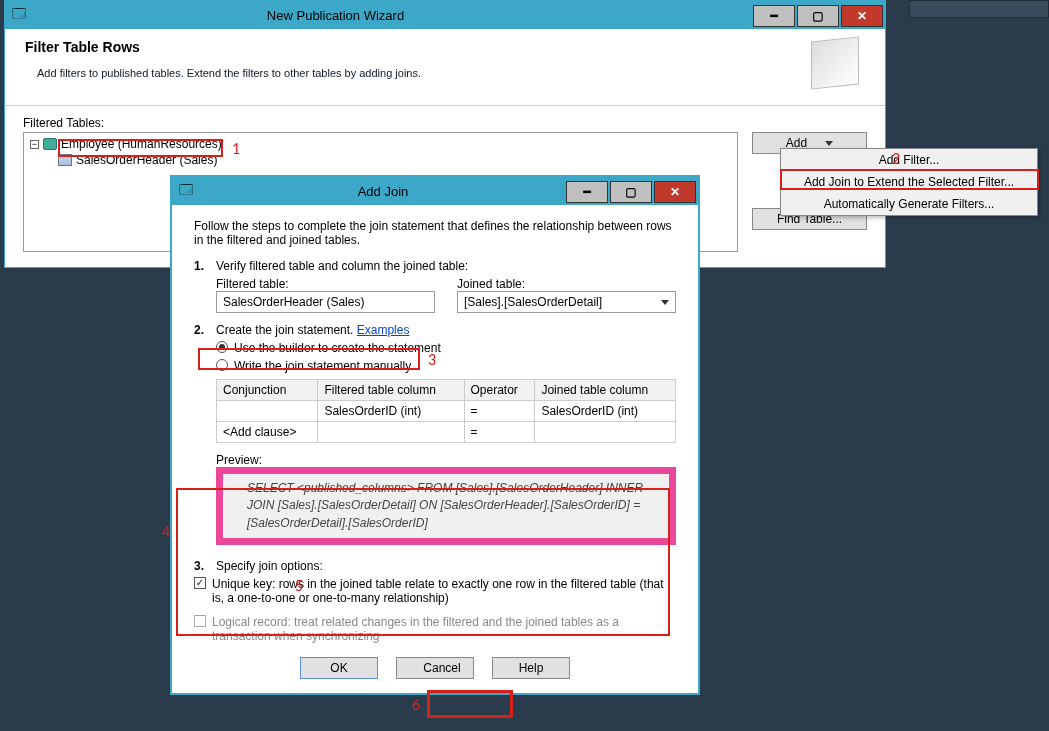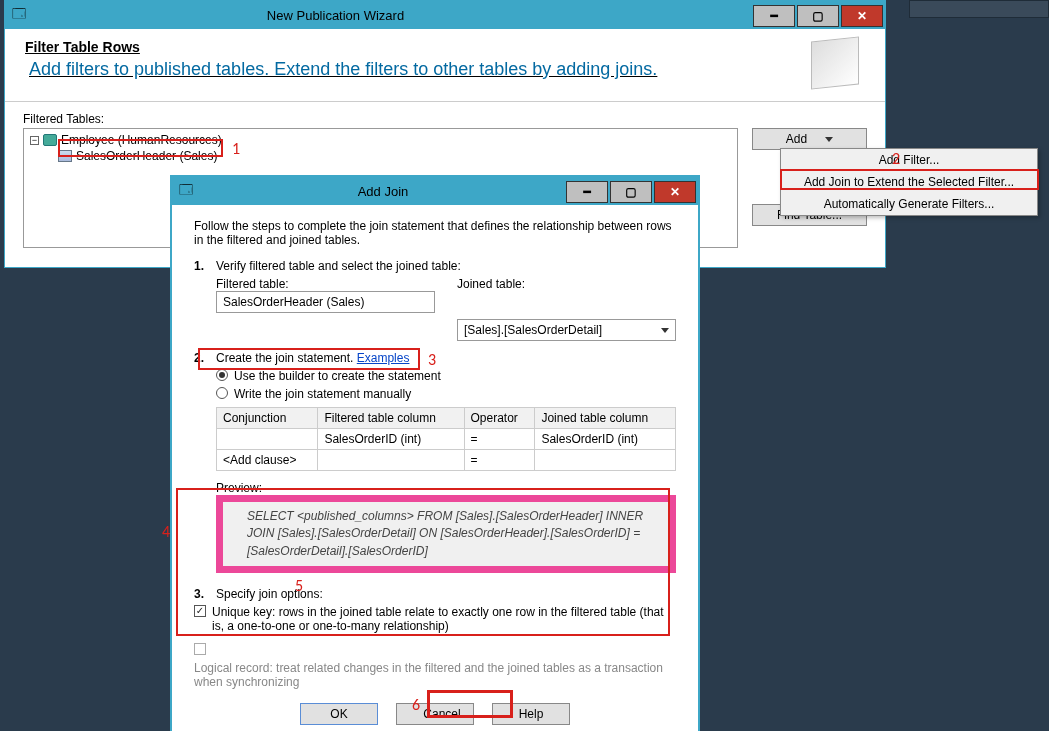--- a/index.html
+++ b/index.html
@@ -31,24 +31,24 @@
   .titlebar .title-left { flex:1; text-align:center; }
   .winbtns { display:flex; }
   .winbtn {
     width:42px; height:22px; border:1px solid #333; background:#bfbfbf;
     display:flex; align-items:center; justify-content:center;
     margin:2px 2px 0 0; font-size:12px; font-weight:bold;
   }
   .winbtn.close { background:#c0392b; color:#fff;}
   .header-band {
     background:#fff; border-bottom:1px solid #ccc; padding:10px 20px 14px 20px;
-    display:flex; justify-content:space-between; align-items:flex-start;text-decoration:underline;
+    display:flex; justify-content:space-between; align-items:flex-start;
   }
   .header-band h2 { margin:0 0 4px 0; font-size:14px; font-weight:bold;}
-  .header-band p { margin:4px; font-size:18px; color:#0369a1; }
+  .header-band p { margin:12px; font-size:11px; color:#0f172a; }
   .book-icon {
     width:48px; height:48px;
     background: linear-gradient(135deg,#ddd,#fff);
     border:1px solid #bbb;
     transform: skewY(-6deg);
     margin-right:6px;
   }
   .content { padding:10px 18px; }
   .label { font-size:12px; margin-bottom:2px; display:block;}
   .treebox {
@@ -77,21 +77,21 @@
   .instruct { margin-bottom:12px;}
   .step { display:flex; gap:8px; margin:6px 0 4px 0;}
   .step .num { width:14px; font-weight:bold;}
   .subrow { margin-left:22px;}
   .twocol { display:flex; gap:22px; margin-top:4px;}
   .twocol > div { flex:1;}
   .textfield {
     border:1px solid #999; background:#fff; padding:2px 6px; height:22px;
     display:flex; align-items:center; font-size:12px; width:100%;
   }
-  .dropdown { position:relative;margin-top:28px;}
+  .dropdown { position:relative;}
   .dropdown::after {
     content:""; position:absolute; right:6px; top:8px;
     border-left:4px solid transparent; border-right:4px solid transparent; border-top:5px solid #333;
   }
   .radio-row, .check-row { display:flex; align-items:flex-start; gap:6px; margin:4px 0; font-size:12px;}
   .radio-dot, .checkbx {
     width:12px; height:12px; border:1px solid #555; background:#fff; flex-shrink:0;
   }
   .radio-dot { border-radius:50%; display:flex; align-items:center; justify-content:center;}
   .radio-dot.sel::after { content:""; width:6px; height:6px; background:#333; border-radius:50%;}
@@ -170,21 +170,21 @@
       <div class="winbtn">━</div>
       <div class="winbtn">▢</div>
       <div class="winbtn close">✕</div>
     </div>
   </div>
   <div class="body">
     <div class="instruct">Follow the steps to complete the join statement that defines the relationship between rows in the filtered and joined tables.</div>
 
     <div class="step">
       <span class="num">1.</span>
-      <span>Verify filtered table and select the joined table:</span>
+      <span>Verify filtered table and column the joined table:</span>
     </div>
     <div class="subrow twocol">
       <div>
         <div>Filtered table:</div>
         <div class="textfield">
           <span>SalesOrderHeader (Sales)</span>
         </div>
       </div>
       <div>
         <div>Joined table:</div>
@@ -243,21 +243,21 @@
     </div>
 
     <div class="step" style="margin-top:14px;">
       <span class="num">3.</span>
       <span>Specify join options:</span>
     </div>
     <div class="subrow check-row">
       <span class="checkbx sel"></span>
       <span>Unique key: rows in the joined table relate to exactly one row in the filtered table (that is, a one-to-one or one-to-many relationship)</span>
     </div>
-    <div class="subrow check-row disabled-text" style="margin-top:10px;flex-direction:column;">
+    <div class="subrow check-row disabled-text" style="margin-top:10px;">
       <span class="checkbx" style="border-color:#aaa;"></span>
       <span>Logical record: treat related changes in the filtered and the joined tables as a transaction when synchronizing</span>
     </div>
 
     <div class="btnrow">
       <div class="btn" style="min-width:78px; border:1px solid #5a8dd6;">OK</div>
       <div class="btn" style="min-width:78px;padding-left:24px;">Cancel</div>
       <div class="btn" style="min-width:78px;">Help</div>
     </div>
   </div>

